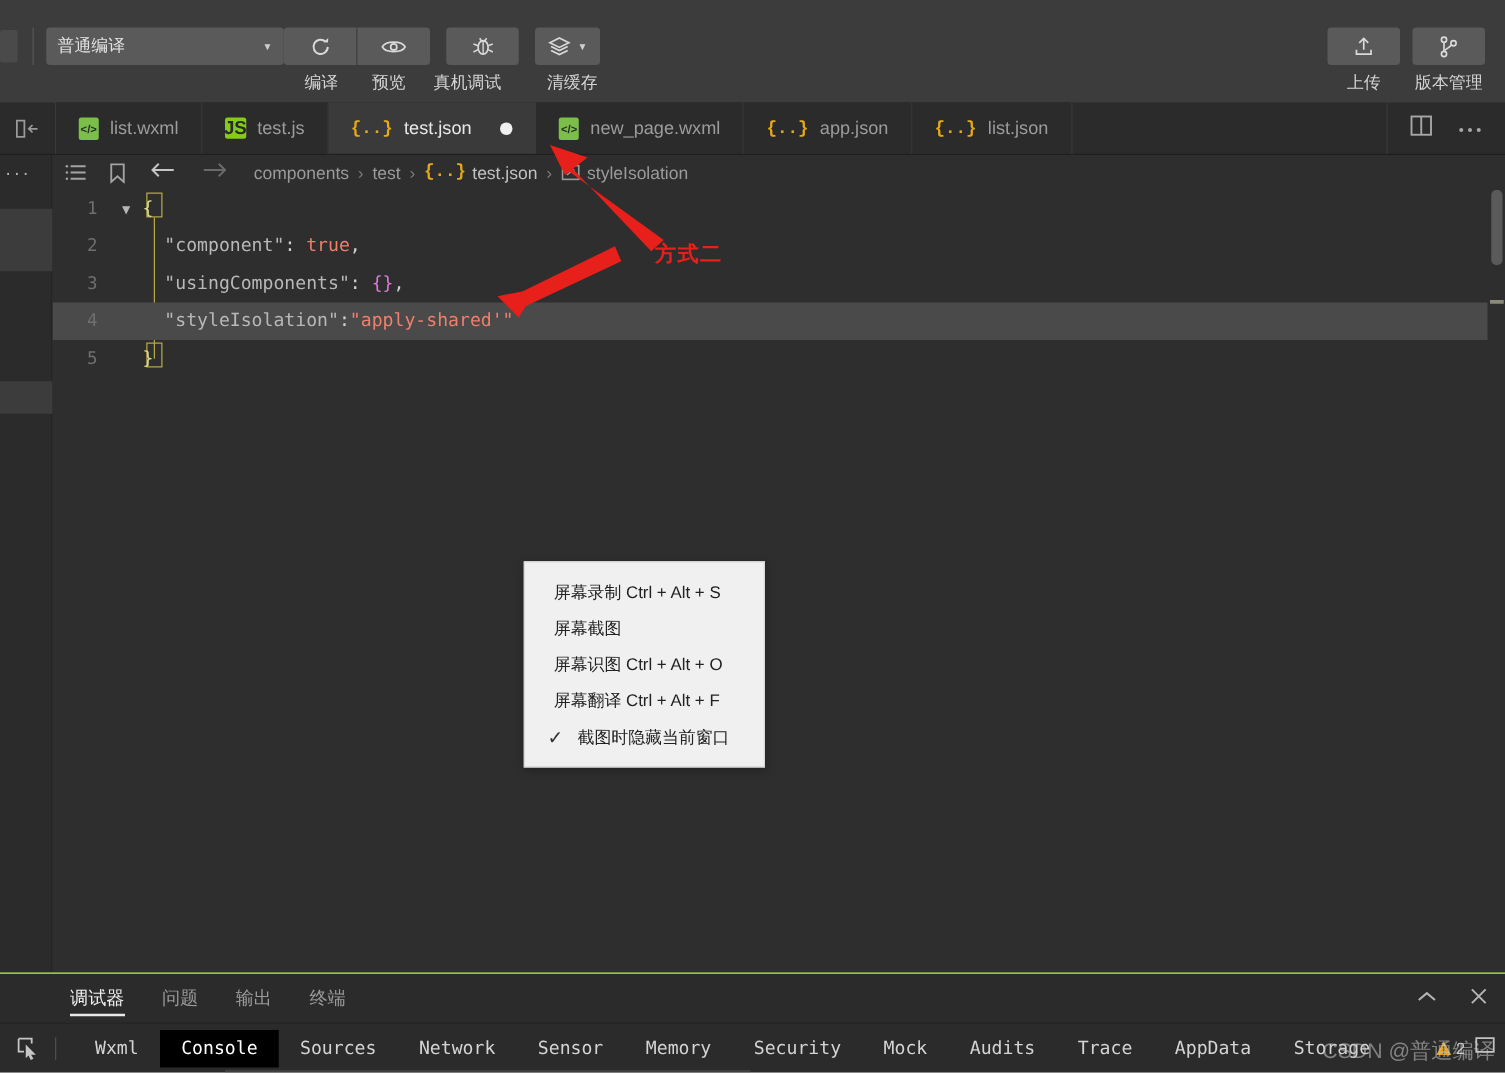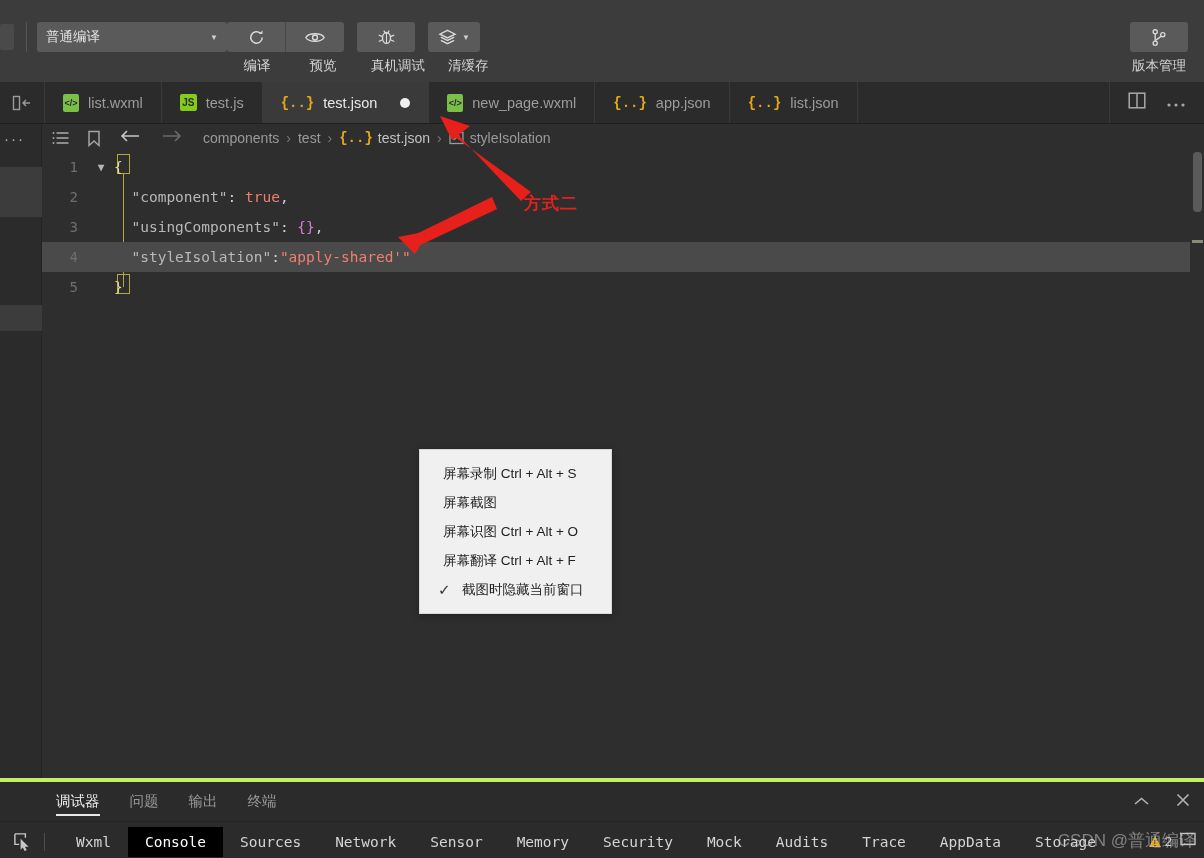--- a/index.html
+++ b/index.html
@@ -120,21 +120,21 @@
     border-radius: 2px;
     position: relative;
     display: flex; align-items: center; justify-content: center;
     font-size: 9px; color: #2b2b2b; font-weight: bold;
   }
   .ic-js {
     width: 17px; height: 17px;
     background: #84cc16;
     border-radius: 2px;
     display: flex; align-items: center; justify-content: center;
-    font-size: 10px; color: #2b2b2b; font-weight: bold;
+    font-size: 15px; color: #2b2b2b; font-weight: bold;
     font-family: "Liberation Sans", sans-serif;
   }
   .ic-json {
     color: #e6a817;
     font-size: 14px;
     font-family: "Liberation Mono", monospace;
     font-weight: bold;
   }
   .tabbar-spacer { flex: 1; border-right: 1px solid #3a3a3a; }
   .tabbar-actions {
@@ -269,21 +269,21 @@
     position: absolute; left: 18px;
     color: #333; font-size: 15px;
   }
   .ctxitem.checked { padding-left: 42px; position: relative; }
 
   
   .bottom {
     position: absolute; left: 0; bottom: 0;
     width: 1204px; height: 80px;
     background: #2b2b2b;
-    border-top: 4px solid #bef264;
+    border-top: 1px solid #bef264;
   }
   .bp-tabs {
     position: relative;
     height: 40px;
     display: flex; align-items: center;
     padding-left: 56px;
     gap: 30px;
     border-bottom: 1px solid #242424;
   }
   .bp-tab {
@@ -433,28 +433,38 @@
           <svg class="ico" width="19" height="18" viewBox="0 0 20 18">
             <path d="M10 2 L18 6 L10 10 L2 6 Z" fill="none" stroke="#dadada" stroke-width="1.4"></path>
             <path d="M3 9.2 L10 12.6 L17 9.2" fill="none" stroke="#dadada" stroke-width="1.4"></path>
             <path d="M3 12.6 L10 16 L17 12.6" fill="none" stroke="#dadada" stroke-width="1.4"></path>
           </svg>
           <span class="tb-caret" style="margin-left:5px">▼</span>
         </div>
       </div>
     </div>
 
-    <div style="position:absolute; left:228px; top:57px; display:flex; gap:12px;">
+    <div style="position:absolute; left:228px; top:57px; display:flex; gap:0;">
       <div class="tb-label" style="width:58px;text-align:center;margin-top:0">编译</div>
       <div class="tb-label" style="width:50px;text-align:center;margin-top:0">预览</div>
       <div class="tb-label" style="width:76px;text-align:center;margin-top:0">真机调试</div>
-      <div class="tb-label" style="width:66px;text-align:left;margin-top:0">清缓存</div>
+      <div class="tb-label" style="width:66px;text-align:right;margin-top:0">清缓存</div>
     </div>
 
     <div class="tb-right">
+      <div class="tb-btn-col">
+        <div class="tb-btn wide">
+          <svg class="ico" width="18" height="18" viewBox="0 0 20 20">
+            <path d="M10 3 L10 13" stroke="#dadada" stroke-width="1.5" fill="none"></path>
+            <path d="M6 7 L10 3 L14 7" stroke="#dadada" stroke-width="1.5" fill="none"></path>
+            <path d="M3.5 13 L3.5 17 L16.5 17 L16.5 13" stroke="#dadada" stroke-width="1.5" fill="none"></path>
+          </svg>
+        </div>
+        <div class="tb-label">上传</div>
+      </div>
       <div class="tb-btn-col">
         <div class="tb-btn wide">
           <svg class="ico" width="18" height="19" viewBox="0 0 18 20">
             <circle cx="5" cy="4" r="2.2" fill="none" stroke="#dadada" stroke-width="1.4"></circle>
             <circle cx="5" cy="16" r="2.2" fill="none" stroke="#dadada" stroke-width="1.4"></circle>
             <circle cx="13" cy="7" r="2.2" fill="none" stroke="#dadada" stroke-width="1.4"></circle>
             <path d="M5 6.2 L5 13.8" stroke="#dadada" stroke-width="1.4" fill="none"></path>
             <path d="M11.2 8.4 C9 11 7 11.5 5.3 13.2" stroke="#dadada" stroke-width="1.4" fill="none"></path>
           </svg>
         </div>

